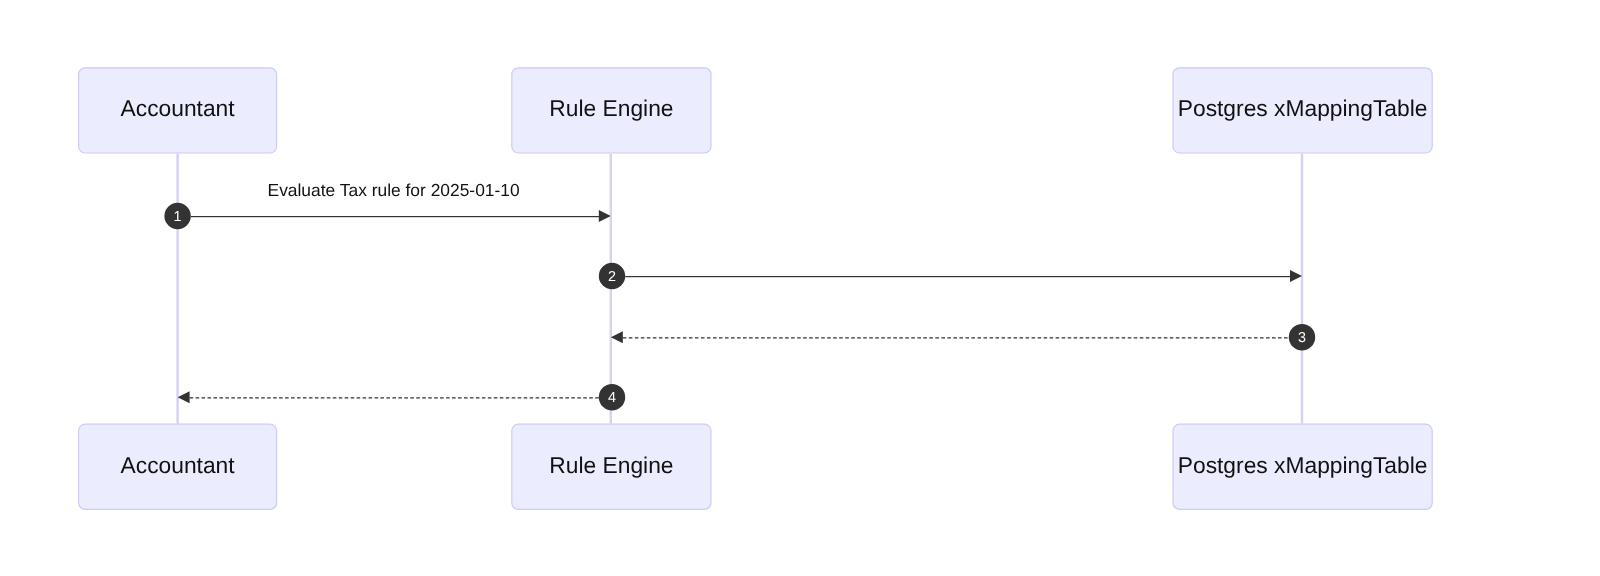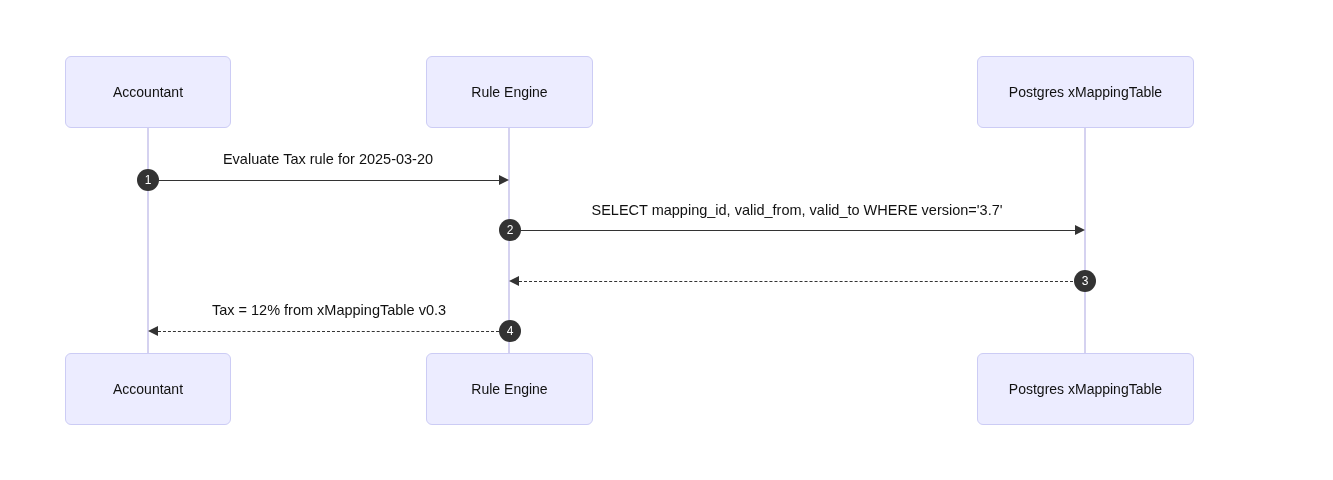--- a/index.html
+++ b/index.html
@@ -28,21 +28,21 @@
     position: absolute;
     box-sizing: border-box;
     height: 72px;
     background: #ECECFF;
     border: 1px solid #ccccf5;
     border-radius: 6px;
     display: flex;
     align-items: center;
     justify-content: center;
     color: #111111;
-    font-size: 14px;
+    font-size: 19px;
     font-family: "Liberation Sans", sans-serif;
     white-space: nowrap;
   }
   .msg-line {
     position: absolute;
     height: 0;
     border-top: 1.6px solid #333333;
   }
   .msg-line.dashed {
     border-top: 1.6px dashed #333333;
@@ -106,32 +106,30 @@
   <div class="actor-box" style="left:65px; top:353px; width:166px;">
     <span>Accountant</span>
   </div>
   <div class="actor-box" style="left:426px; top:353px; width:167px;">
     <span>Rule Engine</span>
   </div>
   <div class="actor-box" style="left:977px; top:353px; width:217px;">
     <span>Postgres xMappingTable</span>
   </div>
 
-  <div class="msg-label" style="left:328px; top:151px;">Evaluate Tax rule for 2025-03-20</div>
+  <div class="msg-label" style="left:328px; top:151px;">Evaluate Tax rule for 2025-01-10</div>
   <div class="msg-line" style="left:159px; top:180px; width:341px;"></div>
   <div class="arrow-head right" style="left:499px; top:175px;"></div>
   <div class="seq-badge" style="left:148px; top:180px;">1</div>
 
-  <div class="msg-label" style="left:797px; top:202px;">SELECT mapping_id, valid_from, valid_to WHERE version='3.7'</div>
   <div class="msg-line" style="left:521px; top:230px; width:555px;"></div>
   <div class="arrow-head right" style="left:1075px; top:225px;"></div>
   <div class="seq-badge" style="left:510px; top:230px;">2</div>
 
   <div class="msg-line dashed" style="left:519px; top:281px; width:554px;"></div>
   <div class="arrow-head left" style="left:509px; top:276px;"></div>
   <div class="seq-badge" style="left:1085px; top:281px;">3</div>
 
-  <div class="msg-label" style="left:329px; top:302px;">Tax = 12% from xMappingTable v0.3</div>
   <div class="msg-line dashed" style="left:158px; top:331px; width:341px;"></div>
   <div class="arrow-head left" style="left:148px; top:326px;"></div>
   <div class="seq-badge" style="left:510px; top:331px;">4</div>
 
 </div>
 
 </body></html>

